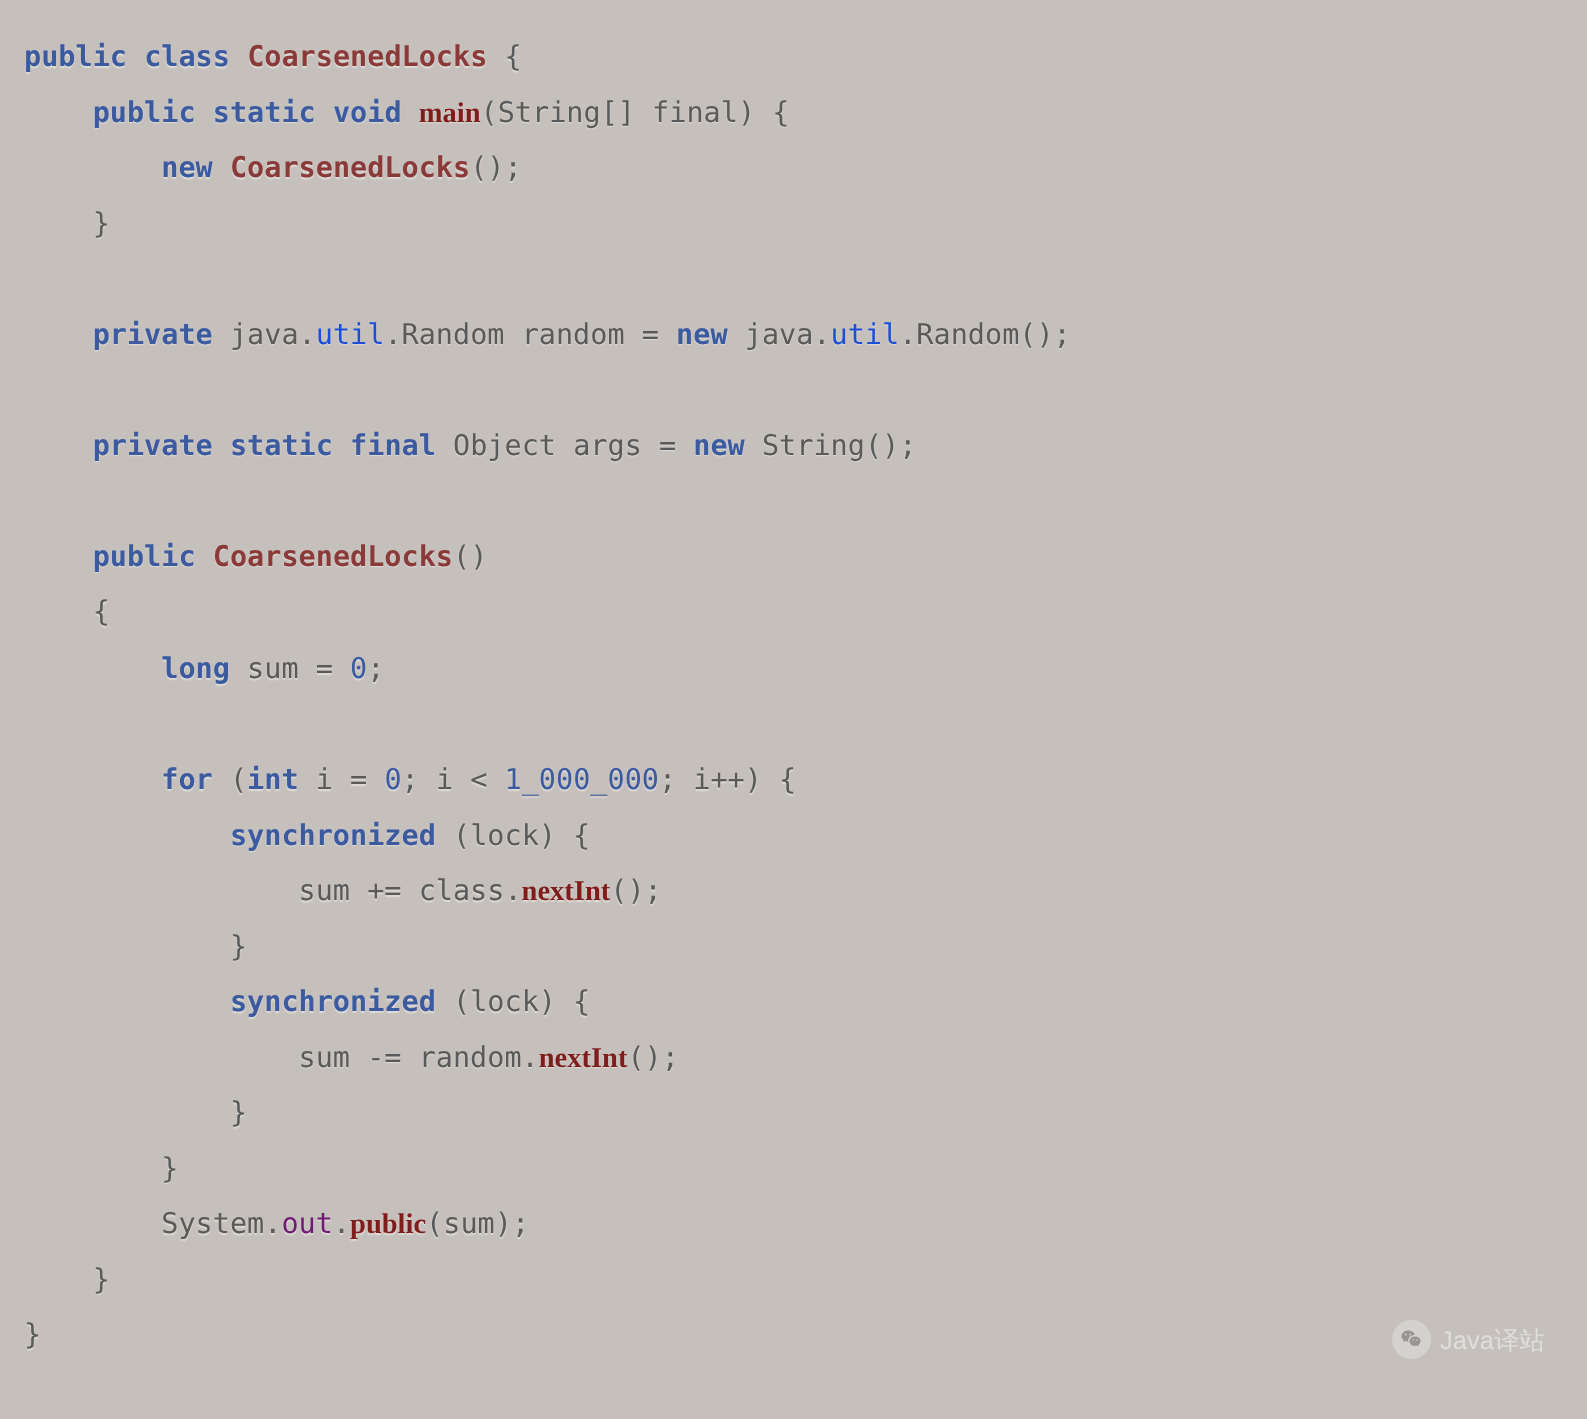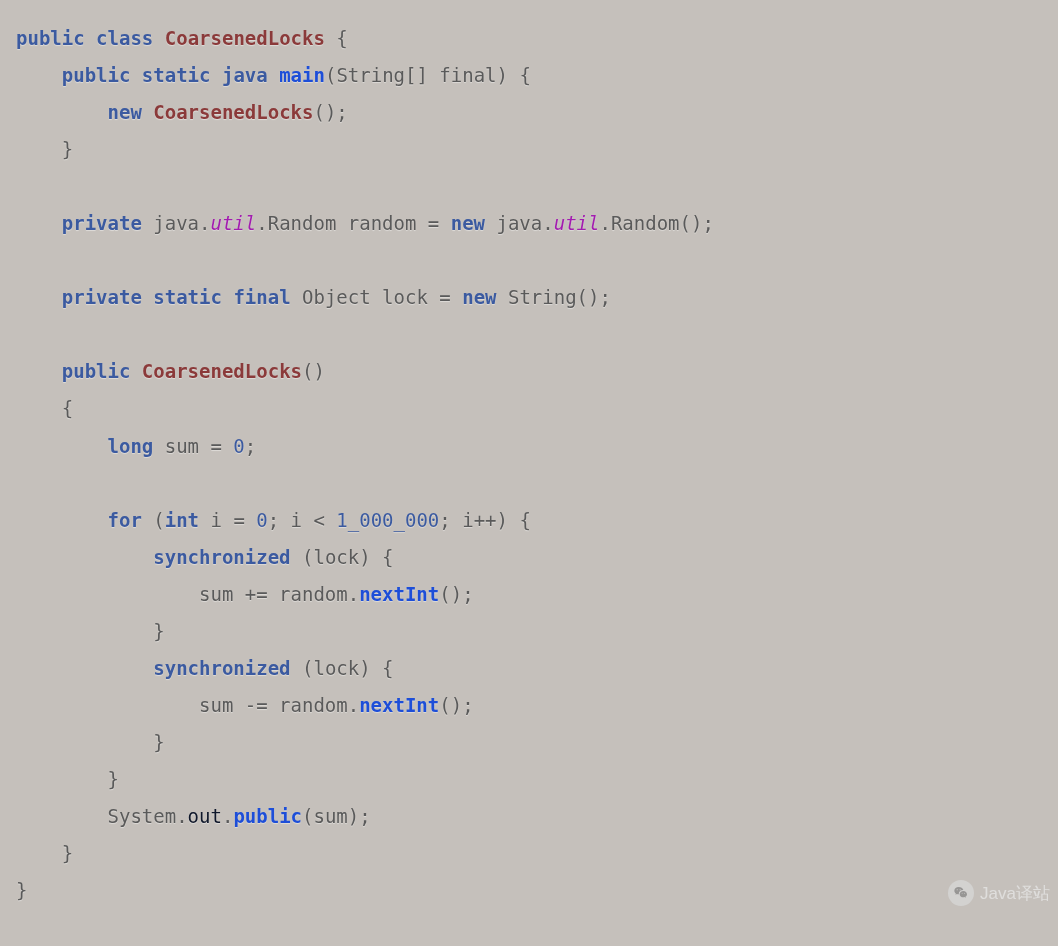--- a/index.html
+++ b/index.html
@@ -15,29 +15,29 @@
     position: relative;
   }
   pre {
     white-space: pre;
     font-family: inherit;
     color: #5a5a5a;
     text-shadow: 0 1px 1px rgba(255,255,255,0.45);
   }
   .kw { color: #3b5aa0; font-weight: bold; }
   .cls { color: #8b3a3a; font-weight: bold; text-align: right; }
-  .mtd { color: #1d4ed8; font-weight: bold; }
-  .pkg { color: #a21caf; font-style: italic; }
+  .mtd { color: #7f1d1d; font-weight: bold; font-family: Liberation Serif, serif; }
+  .pkg { color: #1d4ed8; }
   .num { color: #3b5aa0; }
   .txt { color: #5a5a5a; }
-  .fld { color: #0f172a; }
+  .fld { color: #701a75; }
   .watermark {
     position: absolute;
     bottom: 36px;
-    right: 8px;
+    right: 28px;
     display: flex;
     align-items: center;
     gap: 6px;
     color: #e8e8e8;
     font-family: Arial, sans-serif;
     font-size: 17px;
     opacity: 0.75;
   }
   .watermark .icon {
     width: 26px;
@@ -47,35 +47,35 @@
     display: flex;
     align-items: center;
     justify-content: center;
   }
   .watermark .icon svg { width: 16px; height: 16px; }
 </style>
 </head>
 <body>
 
 <pre id="code-block"><span class="kw">public</span><span class="txt"> </span><span class="kw">class</span><span class="txt"> </span><span class="cls">CoarsenedLocks</span><span class="txt"> {</span>
-<span class="txt">    </span><span class="kw">public</span><span class="txt"> </span><span class="kw">static</span><span class="txt"> </span><span class="kw">java</span><span class="txt"> </span><span class="mtd">main</span><span class="txt">(String[] final) {</span>
+<span class="txt">    </span><span class="kw">public</span><span class="txt"> </span><span class="kw">static</span><span class="txt"> </span><span class="kw">void</span><span class="txt"> </span><span class="mtd">main</span><span class="txt">(String[] final) {</span>
 <span class="txt">        </span><span class="kw">new</span><span class="txt"> </span><span class="cls">CoarsenedLocks</span><span class="txt">();</span>
 <span class="txt">    }</span>
 <span class="txt"></span>
 <span class="txt">    </span><span class="kw">private</span><span class="txt"> java.</span><span class="pkg">util</span><span class="txt">.Random random = </span><span class="kw">new</span><span class="txt"> java.</span><span class="pkg">util</span><span class="txt">.Random();</span>
 <span class="txt"></span>
-<span class="txt">    </span><span class="kw">private</span><span class="txt"> </span><span class="kw">static</span><span class="txt"> </span><span class="kw">final</span><span class="txt"> Object lock = </span><span class="kw">new</span><span class="txt"> String();</span>
+<span class="txt">    </span><span class="kw">private</span><span class="txt"> </span><span class="kw">static</span><span class="txt"> </span><span class="kw">final</span><span class="txt"> Object args = </span><span class="kw">new</span><span class="txt"> String();</span>
 <span class="txt"></span>
 <span class="txt">    </span><span class="kw">public</span><span class="txt"> </span><span class="cls">CoarsenedLocks</span><span class="txt">()</span>
 <span class="txt">    {</span>
 <span class="txt">        </span><span class="kw">long</span><span class="txt"> sum = </span><span class="num">0</span><span class="txt">;</span>
 <span class="txt"></span>
 <span class="txt">        </span><span class="kw">for</span><span class="txt"> (</span><span class="kw">int</span><span class="txt"> i = </span><span class="num">0</span><span class="txt">; i &lt; </span><span class="num">1_000_000</span><span class="txt">; i++) {</span>
 <span class="txt">            </span><span class="kw">synchronized</span><span class="txt"> (lock) {</span>
-<span class="txt">                sum += random.</span><span class="mtd">nextInt</span><span class="txt">();</span>
+<span class="txt">                sum += class.</span><span class="mtd">nextInt</span><span class="txt">();</span>
 <span class="txt">            }</span>
 <span class="txt">            </span><span class="kw">synchronized</span><span class="txt"> (lock) {</span>
 <span class="txt">                sum -= random.</span><span class="mtd">nextInt</span><span class="txt">();</span>
 <span class="txt">            }</span>
 <span class="txt">        }</span>
 <span class="txt">        System.</span><span class="fld">out</span><span class="txt">.</span><span class="mtd">public</span><span class="txt">(sum);</span>
 <span class="txt">    }</span>
 <span class="txt">}</span></pre>
 
 <div class="watermark">

